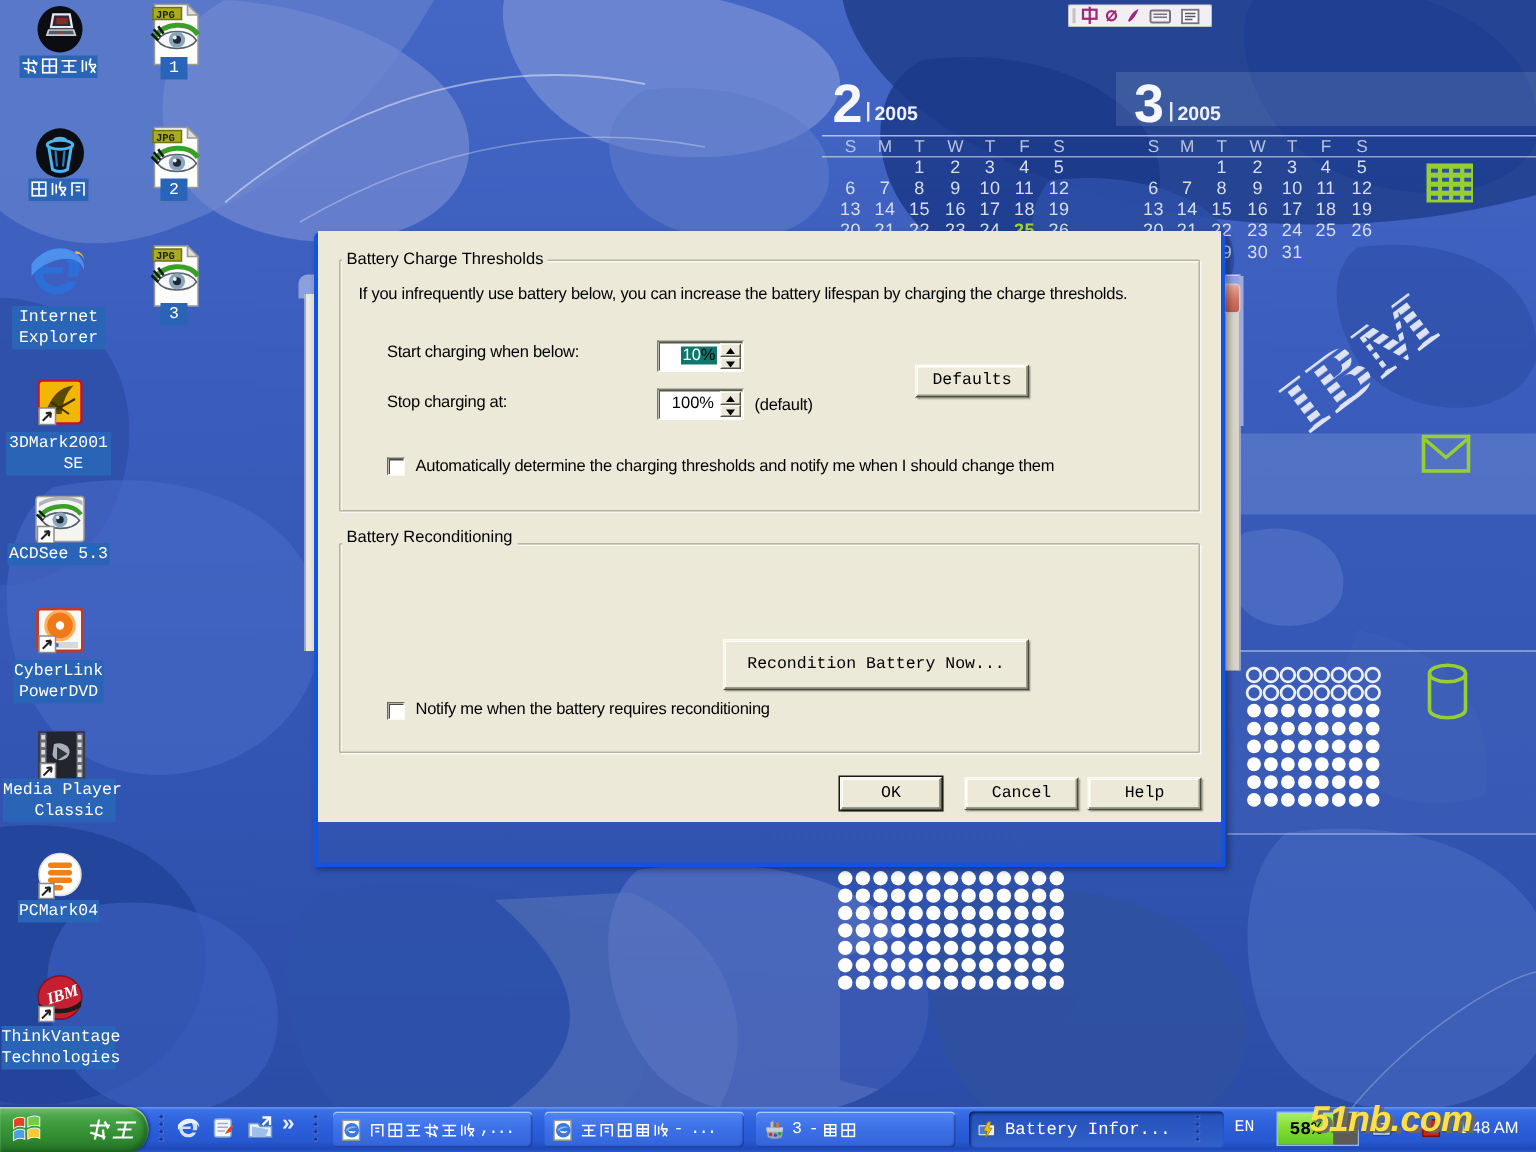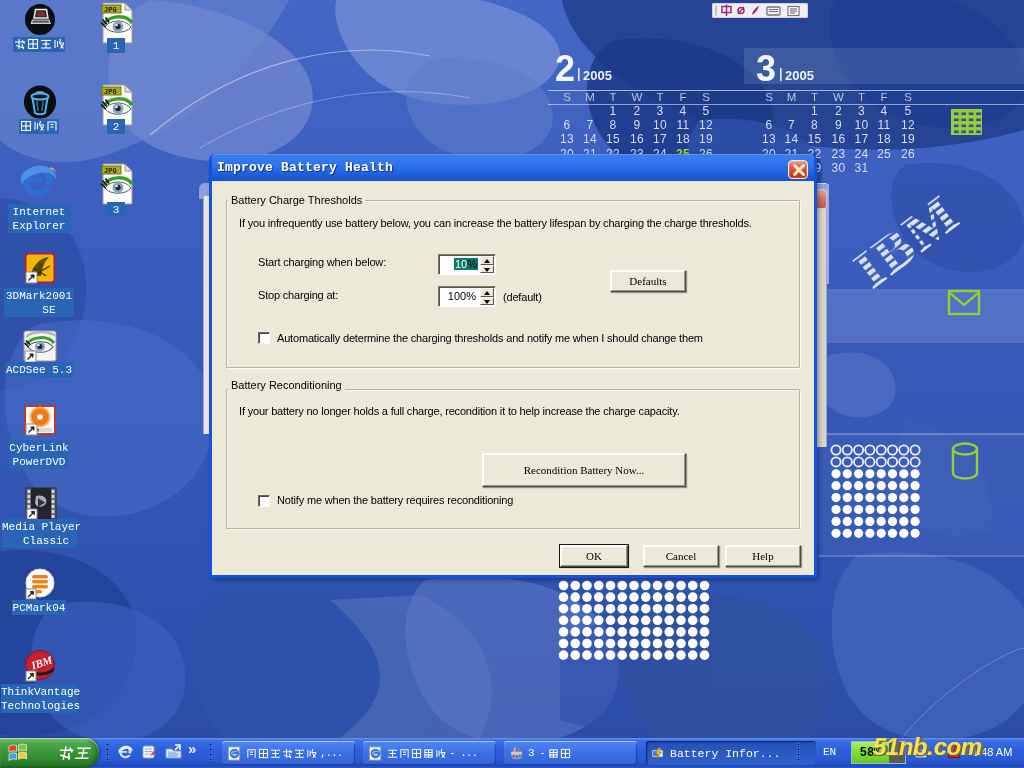--- a/index.html
+++ b/index.html
@@ -29,21 +29,21 @@
 .spin{position:absolute;width:58px;height:21px;background:#fff;font-size:11px;
  border:1px solid;border-color:#7a7a6a #fff #fff #7a7a6a;box-shadow:inset 1px 1px 0 #55554a;
  text-align:right;padding:3px 17px 0 0}
 .sel{background:#0f766e;padding:0 1px}
 .sbtns{position:absolute;right:1px;top:1px;width:14px;height:17px}
 .sb{position:relative;width:14px;height:8.5px;background:#ece9d8;border:1px solid;
  border-color:#fdfbf5 #55554a #55554a #fdfbf5}
 i.up,i.dn{position:absolute;left:3px;width:0;height:0;border-left:3.5px solid transparent;border-right:3.5px solid transparent}
 i.up{top:2px;border-bottom:4px solid #000}
 i.dn{top:2px;border-top:4px solid #000}
-.b3d{position:absolute;background:#ece9d8;font-family:Liberation Serif, serif;font-size:11px;color:#000;
+.b3d{position:absolute;background:#ece9d8;font-family:Liberation Mono, monospace;font-size:11px;color:#000;
  border:1px solid;border-color:#fdfbf5 #4a4a40 #4a4a40 #fdfbf5;
  box-shadow:inset -1px -1px 0 #9a9a8a, inset 1px 1px 0 #fff, 1px 1px 1px rgba(60,60,50,.5)}
 .b3d.def{outline:1.5px solid #1a1a14}
 .cb{position:absolute;width:12px;height:12px;background:#fff;border:1px solid;
  border-color:#6a6a5e #fdfbf5 #fdfbf5 #6a6a5e;box-shadow:inset 1px 1px 0 #4a4a40}
 #tb{position:absolute;left:0;top:738px;width:1024px;height:30px;z-index:5;
  background:linear-gradient(#6a96f2 0%,#3a70e8 7%,#2c60da 40%,#2759d2 75%,#2049b6 93%,#2759d2 100%)}
 #start{position:absolute;left:0;top:0;width:99px;height:30px;border-radius:0 14px 14px 0/0 16px 16px 0;
  background:linear-gradient(#86ca86 0%,#4ca84c 18%,#3a983a 45%,#2f872f 75%,#236d23 100%);
  box-shadow:inset 0 1px 1px #b8e0a8, inset -3px 0 4px rgba(0,40,0,.4), 1px 0 2px rgba(0,20,80,.5)}
@@ -599,26 +599,20 @@
 </svg></div>
 
 <div style="position:absolute;left:199px;top:183px;width:14px;height:16px;background:#8ba0dc;border-radius:6px 0 0 0;z-index:3"></div>
 <div style="position:absolute;left:203px;top:196px;width:7px;height:238px;background:#e9e7e0;border-left:1px solid #98a8d8;z-index:3"></div>
 <div style="position:absolute;left:817px;top:183px;width:10px;height:264px;background:#d8d5c8;border-right:1px solid #9aa4d4;z-index:3"></div>
 <div style="position:absolute;left:815px;top:184px;width:13px;height:6px;background:#8ea4e2;z-index:3"></div>
 <div style="position:absolute;left:826px;top:184px;width:3px;height:100px;background:#a0aadc;z-index:3"></div>
 <div style="position:absolute;left:815px;top:189px;width:12px;height:20px;background:linear-gradient(#e8a89a,#cf7261 55%,#bd5f4e);border:1px solid #d8c8d0;border-radius:3px;z-index:3"></div>
 
 <div id="dlg">
-    <div id="tbar">
-      <span id="ttxt">Improve Battery Health</span>
-      <div id="xbtn"><svg width="20" height="19" viewBox="0 0 20 19">
-          <path d="M5.5,4.5 L14.5,13.5 M14.5,4.5 L5.5,13.5" stroke="#f7eed9" stroke-width="3" stroke-linecap="round"></path>
-        </svg></div>
-    </div>
     <div id="dbody">
       <div class="grp" style="left:14px;top:19px;width:574px;height:168px"></div>
       <div class="glbl" style="left:16px;top:13px">Battery Charge Thresholds</div>
       <div class="txt" style="left:27px;top:36px">If you infrequently use battery below, you can increase the battery lifespan by charging the charge thresholds.</div>
       <div class="txt" style="left:46px;top:75px">Start charging when below:</div>
       <div class="spin" style="left:226px;top:73px"><span class="sel"><span style="color:#fff">10</span><span style="color:#000">%</span></span>
 <div class="sbtns">
           <div class="sb">
             <i class="up"></i>
           </div>
@@ -635,21 +629,20 @@
           </div>
           <div class="sb">
             <i class="dn"></i>
           </div>
         </div></div>
       <div class="txt" style="left:291px;top:110px">(default)</div>
       <div class="cb" style="left:46px;top:151px"></div>
       <div class="txt" style="left:65px;top:151px">Automatically determine the charging thresholds and notify me when I should change them</div>
       <div class="grp" style="left:14px;top:208px;width:574px;height:140px"></div>
       <div class="glbl" style="left:16px;top:198px">Battery Reconditioning</div>
-      <div class="txt" style="left:27px;top:224px">If your battery no longer holds a full charge, recondition it to help increase the charge capacity.</div>
       <button class="b3d" style="left:270px;top:272px;width:204px;height:34px">Recondition Battery Now...</button>
       <div class="cb" style="left:46px;top:314px"></div>
       <div class="txt" style="left:65px;top:313px">Notify me when the battery requires reconditioning</div>
       <button class="b3d def" style="left:348px;top:364px;width:68px;height:22px">OK</button>
       <button class="b3d" style="left:431px;top:364px;width:76px;height:22px">Cancel</button>
       <button class="b3d" style="left:513px;top:364px;width:76px;height:22px">Help</button>
     </div>
   </div>
 <div id="tb">
     <div id="start">

